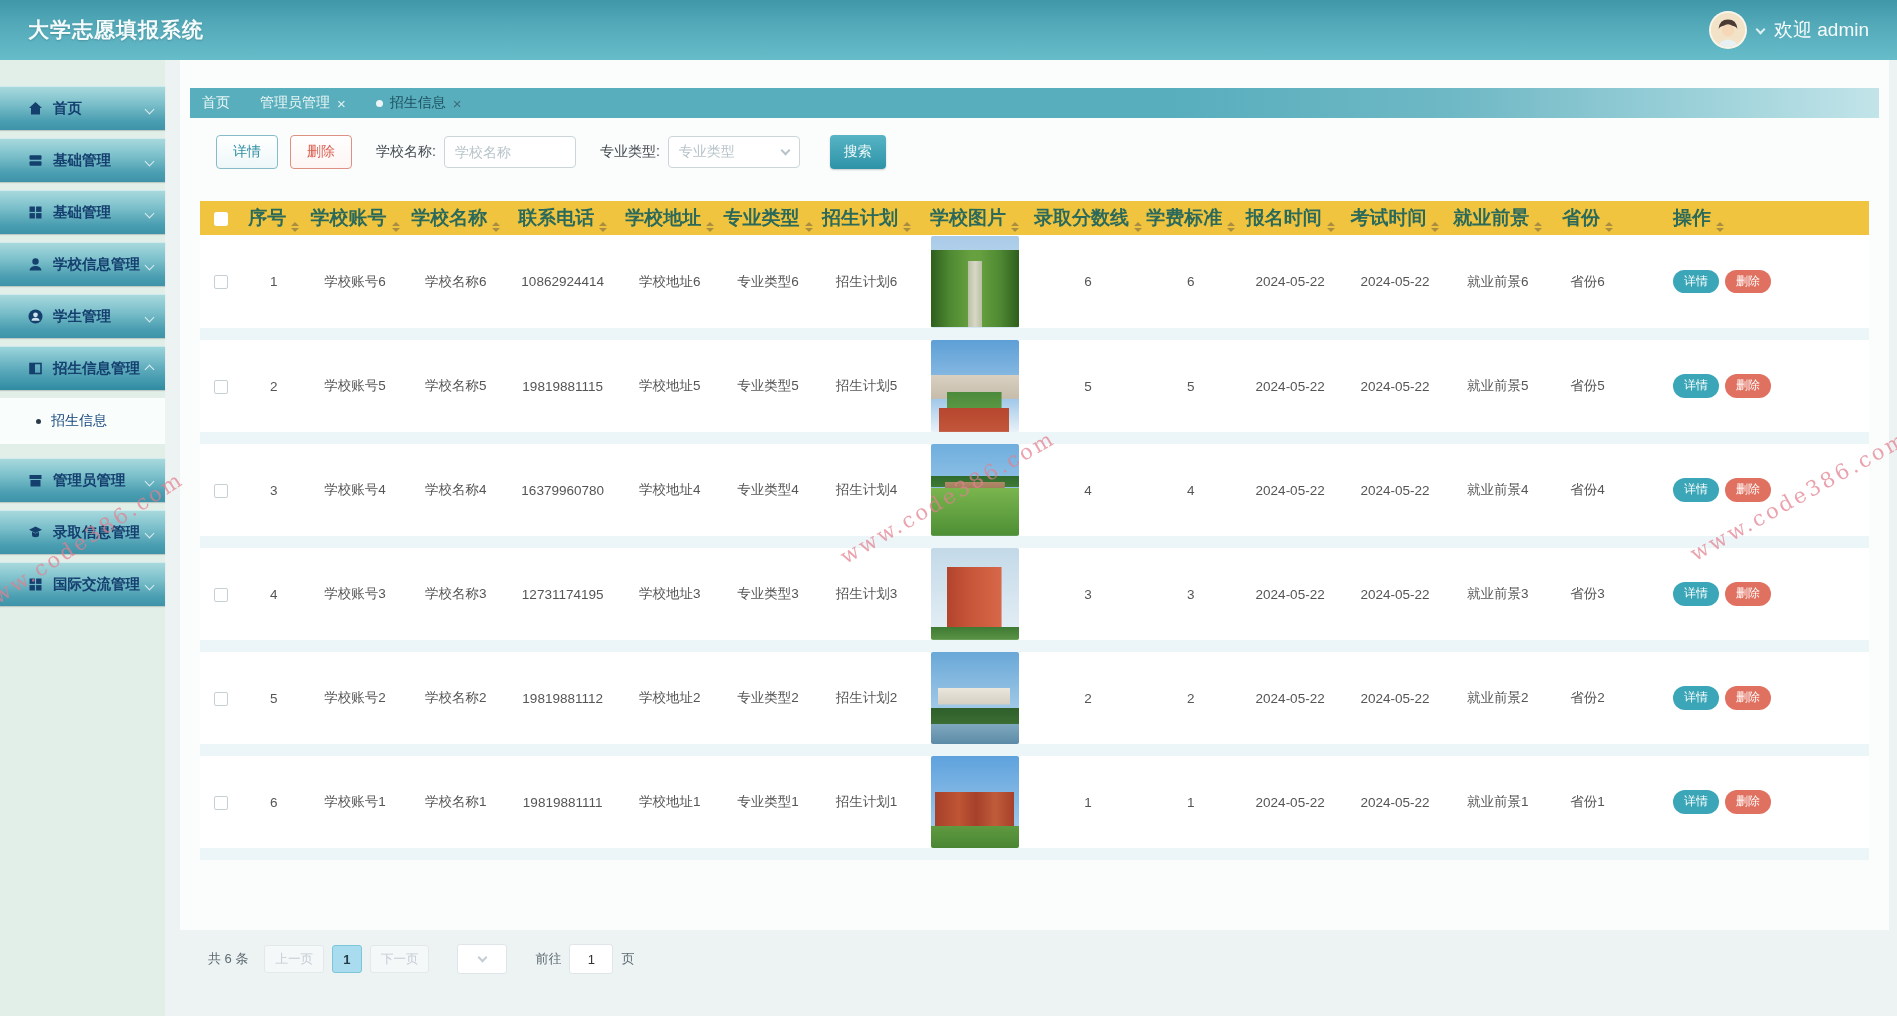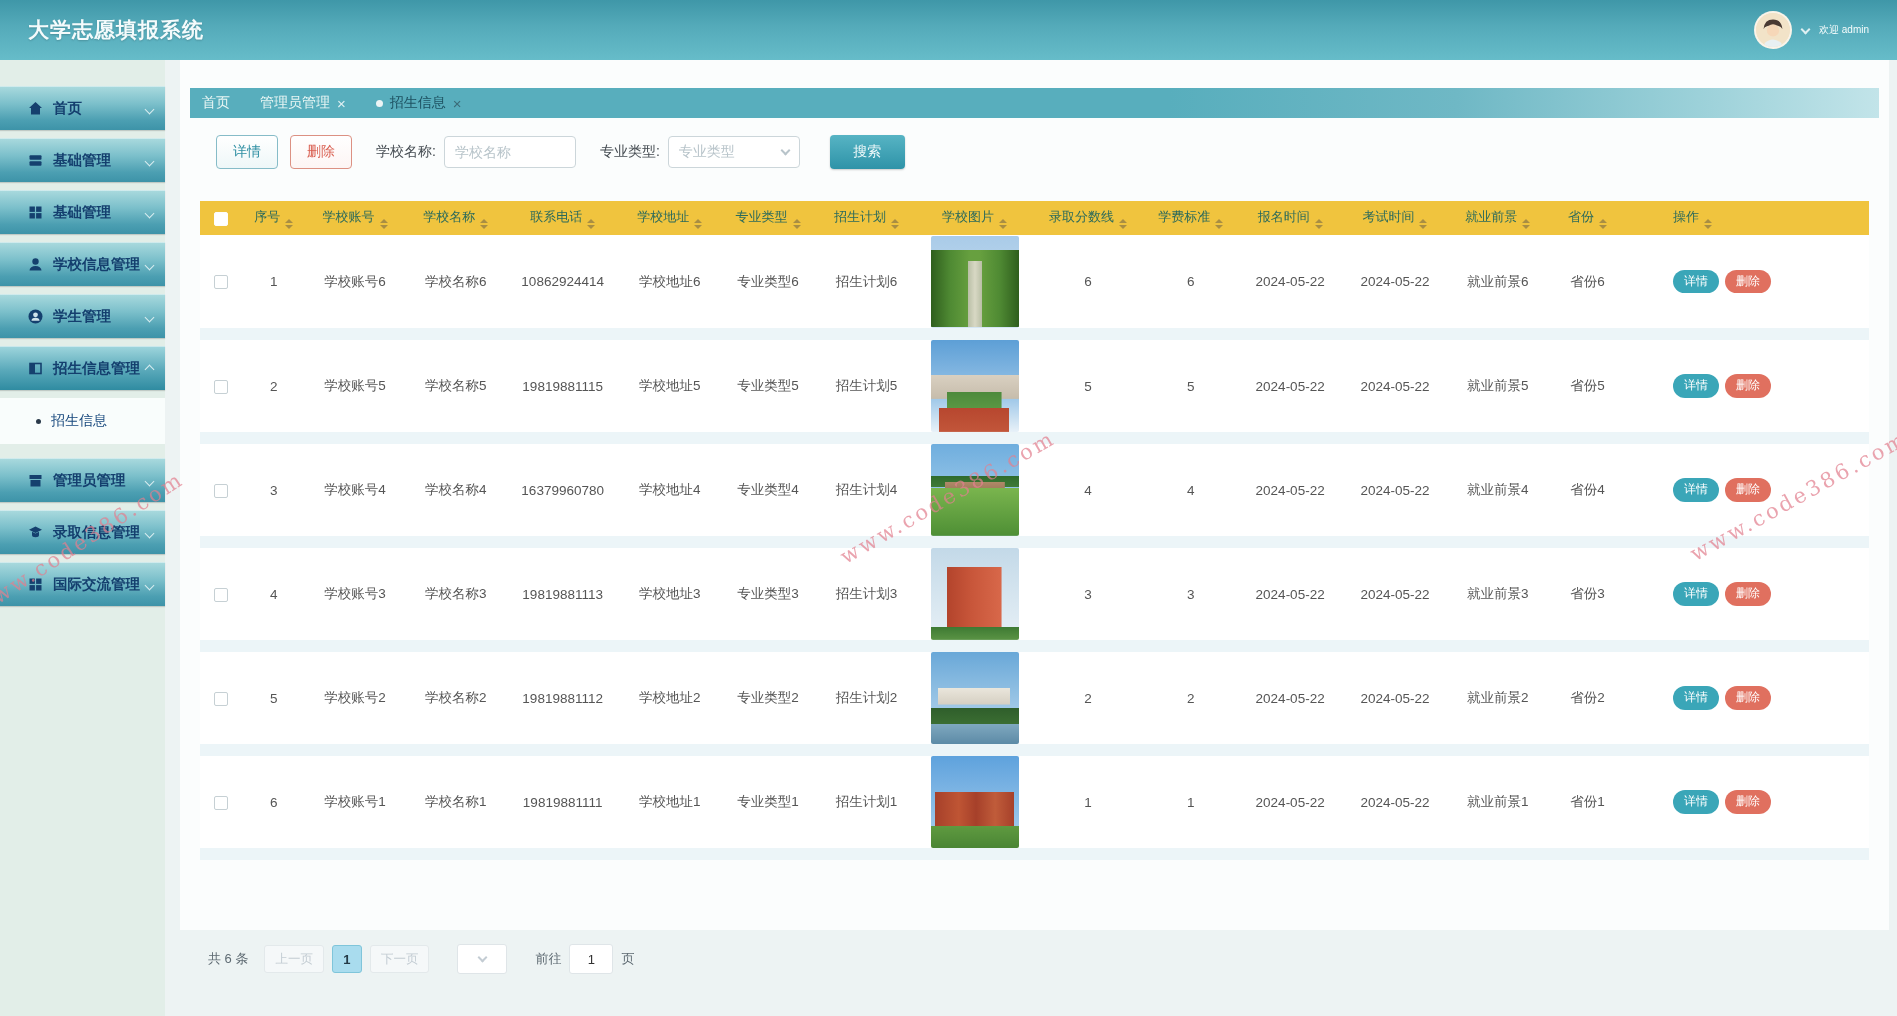--- a/index.html
+++ b/index.html
@@ -8,21 +8,21 @@
   body{background:#edf3f3;position:relative;}
 
   
   .topbar{height:60px;background:linear-gradient(180deg,#3f97a8 0%,#55abba 45%,#66bcc9 100%);
     display:flex;align-items:center;justify-content:space-between;padding:0 28px;}
   .app-title{color:#f4fbfc;font-size:21px;font-weight:bold;letter-spacing:1px;text-shadow:0 1px 2px rgba(0,0,0,.18);}
   .user-area{display:flex;align-items:center;gap:10px;color:#fff;}
   .avatar{width:38px;height:38px;border-radius:50%;overflow:hidden;background:#f2e3c8;border:2px solid rgba(255,255,255,.6);}
   .chev{display:inline-block;width:7px;height:7px;border-right:2px solid currentColor;border-bottom:2px solid currentColor;transform:rotate(45deg);}
   .user-caret{color:#dff0f2;margin-top:-4px;}
-  .welcome{font-size:10px;color:#f6fcfc;}
+  .welcome{font-size:19px;color:#f6fcfc;}
 
   
   .app{display:flex;height:956px;}
   .sidebar{width:165px;background:#e2eee8;height:100%;padding-top:26px;flex:none;}
   .main{flex:1;padding:0 8px 0 15px;}
   .content{background:#fbfdfd;height:870px;padding:28px 10px 0 10px;}
 
   
   .side-item{position:relative;height:44px;margin-bottom:8px;display:flex;align-items:center;
     padding:0 12px 0 28px;color:#143f6e;font-size:14.5px;font-weight:bold;cursor:pointer;
@@ -51,26 +51,26 @@
   .toolbar{display:flex;align-items:center;margin-top:17px;padding-left:26px;}
   .btn{height:34px;border-radius:4px;font-size:14px;cursor:pointer;display:inline-flex;align-items:center;justify-content:center;}
   .btn-detail{width:62px;border:1px solid #86bcc8;background:linear-gradient(180deg,#ffffff,#eef7f8);color:#2f8fa3;}
   .btn-delete{width:62px;border:1px solid #dc9183;background:linear-gradient(180deg,#ffffff,#fdf5f4);color:#d95e50;margin-left:12px;}
   .fld-label{margin-left:24px;font-size:14px;color:#454c52;}
   .txt-input{width:132px;height:32px;border:1px solid #ccd6da;border-radius:4px;margin-left:8px;padding:0 10px;font-size:14px;color:#333;outline:none;background:#fff;}
   .txt-input::placeholder{color:#b8c4ca;}
   .select-box{width:132px;height:32px;border:1px solid #ccd6da;border-radius:4px;margin-left:8px;background:#fff;
     display:flex;align-items:center;padding:0 10px;color:#b8c4ca;font-size:14px;cursor:pointer;}
   .select-box .chev{margin-left:auto;color:#b8c4ca;margin-top:-3px;}
-  .btn-search{width:75px;border:none;margin-left:30px;color:#eef8f9;
+  .btn-search{width:56px;border:none;margin-left:30px;color:#eef8f9;
     background:linear-gradient(180deg,#57b4c4,#2e93a8);box-shadow:0 1px 2px rgba(0,0,0,.2);}
 
   
   table{width:calc(100% - 20px);margin:32px 10px 0 10px;border-collapse:collapse;table-layout:fixed;}
-  thead th{background:#f0c43e;height:34px;font-size:13px;color:#2b6a5b;font-weight:normal;text-align:center;white-space:nowrap;overflow:hidden;}
+  thead th{background:#f0c43e;height:34px;font-size:19px;color:#2b6a5b;font-weight:bold;text-align:center;white-space:nowrap;overflow:hidden;}
   tbody td{height:99px;border-bottom:12px solid #ecf5f8;text-align:center;font-size:13.5px;color:#555;background:#fff;white-space:nowrap;overflow:hidden;}
   .sort{display:inline-flex;flex-direction:column;margin-left:5px;vertical-align:-2px;gap:2px;cursor:pointer;}
   .sort i{width:0;height:0;border-left:4px solid transparent;border-right:4px solid transparent;display:block;}
   .sort .up{border-bottom:4px solid #a98e42;}
   .sort .dn{border-top:4px solid #a98e42;}
   .cb{display:inline-block;width:14px;height:14px;background:#fff;border:1px solid #c6d0d4;border-radius:2px;vertical-align:middle;cursor:pointer;}
   thead .cb{border-color:#fdfdfd;}
   .op,th.op-h{text-align:left;padding-left:46px;}
   .pill{display:inline-block;padding:4px 11px;border-radius:12px;color:#fff;font-size:12px;cursor:pointer;line-height:1.3;}
   .pill+.pill{margin-left:6px;}
@@ -425,21 +425,21 @@
             <td>2024-05-22</td>
             <td>就业前景4</td>
             <td>省份4</td>
             <td class="op"><span class="pill pill-detail">详情</span><span class="pill pill-delete">删除</span></td>
           </tr>
           <tr>
             <td><span class="cb"></span></td>
             <td>4</td>
             <td>学校账号3</td>
             <td>学校名称3</td>
-            <td>19819881113</td>
+            <td>12731174195</td>
             <td>学校地址3</td>
             <td>专业类型3</td>
             <td>招生计划3</td>
             <td>
                 <div class="photo" data-photo="red-tower"></div>
               </td>
             <td>3</td>
             <td>3</td>
             <td>2024-05-22</td>
             <td>2024-05-22</td>

